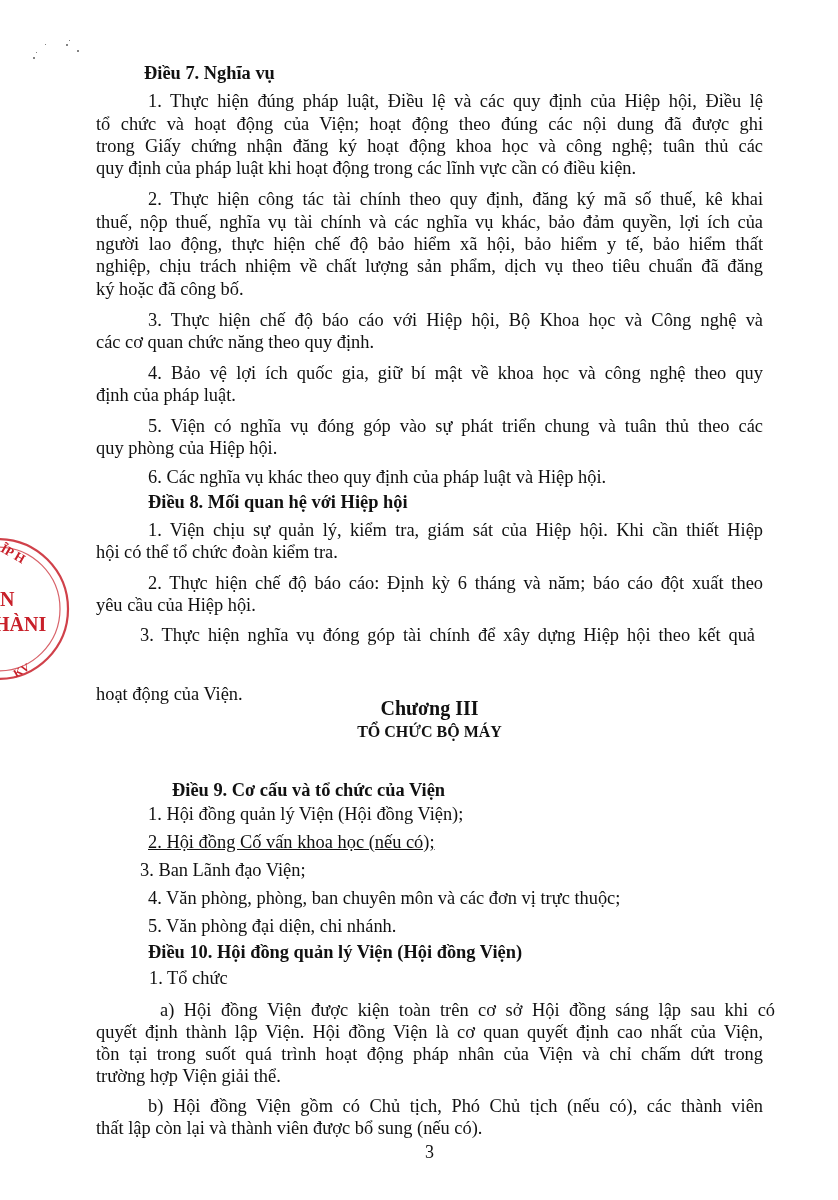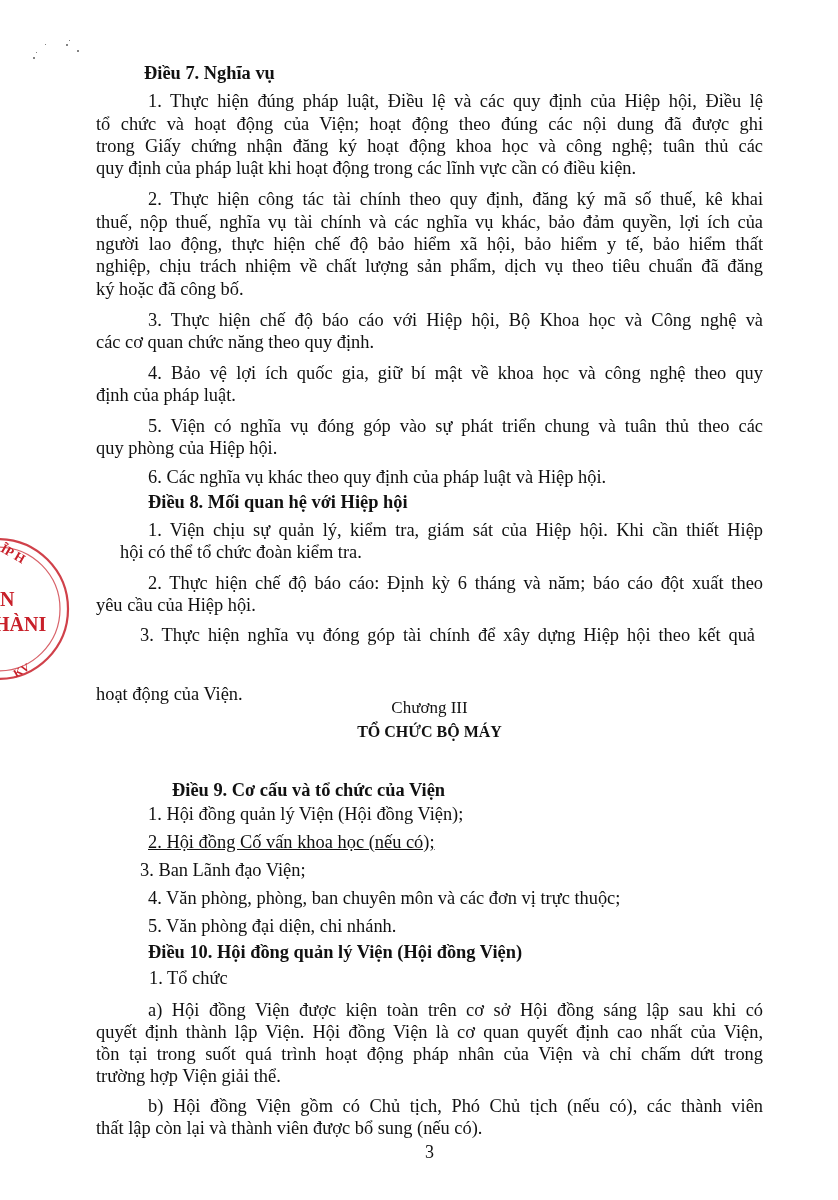--- a/index.html
+++ b/index.html
@@ -5,21 +5,21 @@
   html, body { margin: 0; padding: 0; }
   body {
     width: 838px; height: 1200px; background: #ffffff; position: relative; overflow: hidden;
     font-family: "Liberation Serif", "DejaVu Serif", serif; color: #111111;
   }
   .page { position: absolute; left: 96px; top: 0; width: 667px; }
   .line { position: absolute; left: 0; width: 667px; font-size: 18.4px; line-height: 22px; white-space: nowrap; }
   .just { text-align: justify; text-align-last: justify; }
   .heading { font-weight: bold; }
   .center { text-align: center; }
-  .chapter { font-weight: normal; font-size: 17px; }
+  .chapter { font-weight: bold; font-size: 20px; }
   .chapter-title { font-weight: bold; font-size: 16px; }
   .speck { position: absolute; width: 2px; height: 2px; background: #333; border-radius: 1px; opacity: 0.8; }
   .stamp { position: absolute; left: -62px; top: 524px; width: 140px; height: 170px; color: #c8202a; }
   .stamp svg { position: absolute; left: 0; top: 0; }
   .stamp-text { position: absolute; font-family: "Liberation Serif", serif; font-weight: bold; color: #c8202a; font-size: 20px; letter-spacing: 0px; }
   .page-number { position: absolute; left: 0; width: 667px; text-align: center; font-size: 18px; top: 1136px; }
 </style>
 </head>
 <body>
 
@@ -61,39 +61,39 @@
   <div class="line just" style="top:362px;left:52px;width:615px;">4. Bảo vệ lợi ích quốc gia, giữ bí mật về khoa học và công nghệ theo quy</div>
   <div class="line" style="top:384px;">định của pháp luật.</div>
 
   <div class="line just" style="top:415px;left:52px;width:615px;">5. Viện có nghĩa vụ đóng góp vào sự phát triển chung và tuân thủ theo các</div>
   <div class="line" style="top:437px;">quy phòng của Hiệp hội.</div>
 
   <div class="line" style="top:466px;left:52px;width:615px;">6. Các nghĩa vụ khác theo quy định của pháp luật và Hiệp hội.</div>
 
   <div class="line heading" style="top:491px;left:52px;width:auto;">Điều 8. Mối quan hệ với Hiệp hội</div>
   <div class="line just" style="top:519px;left:52px;width:615px;">1. Viện chịu sự quản lý, kiểm tra, giám sát của Hiệp hội. Khi cần thiết Hiệp</div>
-  <div class="line" style="top:541px;margin-left:24px;">hội có thể tổ chức đoàn kiểm tra.</div>
+  <div class="line" style="top:541px;">hội có thể tổ chức đoàn kiểm tra.</div>
   <div class="line just" style="top:572px;left:52px;width:615px;">2. Thực hiện chế độ báo cáo: Định kỳ 6 tháng và năm; báo cáo đột xuất theo</div>
   <div class="line" style="top:594px;">yêu cầu của Hiệp hội.</div>
   <div class="line just" style="top:624px;left:44px;width:615px;">3. Thực hiện nghĩa vụ đóng góp tài chính để xây dựng Hiệp hội theo kết quả</div>
   <div class="line" style="top:683px;">hoạt động của Viện.</div>
 
   <div class="line center chapter" style="top:697px;">Chương III</div>
   <div class="line center chapter-title" style="top:721px;">TỔ CHỨC BỘ MÁY</div>
 
   <div class="line heading" style="top:779px;left:52px;width:auto;margin-left:24px;">Điều 9. Cơ cấu và tổ chức của Viện</div>
   <div class="line" style="top:803px;left:52px;width:615px;">1. Hội đồng quản lý Viện (Hội đồng Viện);</div>
   <div class="line" style="top:831px;left:52px;width:615px;text-decoration:underline;">2. Hội đồng Cố vấn khoa học (nếu có);</div>
   <div class="line" style="top:859px;left:44px;width:615px;">3. Ban Lãnh đạo Viện;</div>
   <div class="line" style="top:887px;left:52px;width:615px;">4. Văn phòng, phòng, ban chuyên môn và các đơn vị trực thuộc;</div>
   <div class="line" style="top:915px;left:52px;width:615px;">5. Văn phòng đại diện, chi nhánh.</div>
 
   <div class="line heading" style="top:941px;left:52px;width:auto;">Điều 10. Hội đồng quản lý Viện (Hội đồng Viện)</div>
   <div class="line" style="top:967px;left:53px;width:615px;">1. Tổ chức</div>
-  <div class="line just" style="top:999px;left:52px;width:615px;">a) Hội đồng Viện được kiện toàn trên cơ sở Hội đồng sáng lập sau khi có</div>
+  <div class="line just" style="top:999px;left:64px;width:615px;">a) Hội đồng Viện được kiện toàn trên cơ sở Hội đồng sáng lập sau khi có</div>
   <div class="line just" style="top:1021px;">quyết định thành lập Viện. Hội đồng Viện là cơ quan quyết định cao nhất của Viện,</div>
   <div class="line just" style="top:1043px;">tồn tại trong suốt quá trình hoạt động pháp nhân của Viện và chỉ chấm dứt trong</div>
   <div class="line" style="top:1065px;">trường hợp Viện giải thể.</div>
   <div class="line just" style="top:1095px;left:52px;width:615px;">b) Hội đồng Viện gồm có Chủ tịch, Phó Chủ tịch (nếu có), các thành viên</div>
   <div class="line" style="top:1117px;">thất lập còn lại và thành viên được bổ sung (nếu có).</div>
 
   <div class="page-number" style="top:1142px;">3</div>
 </div>
 
 </body></html>

